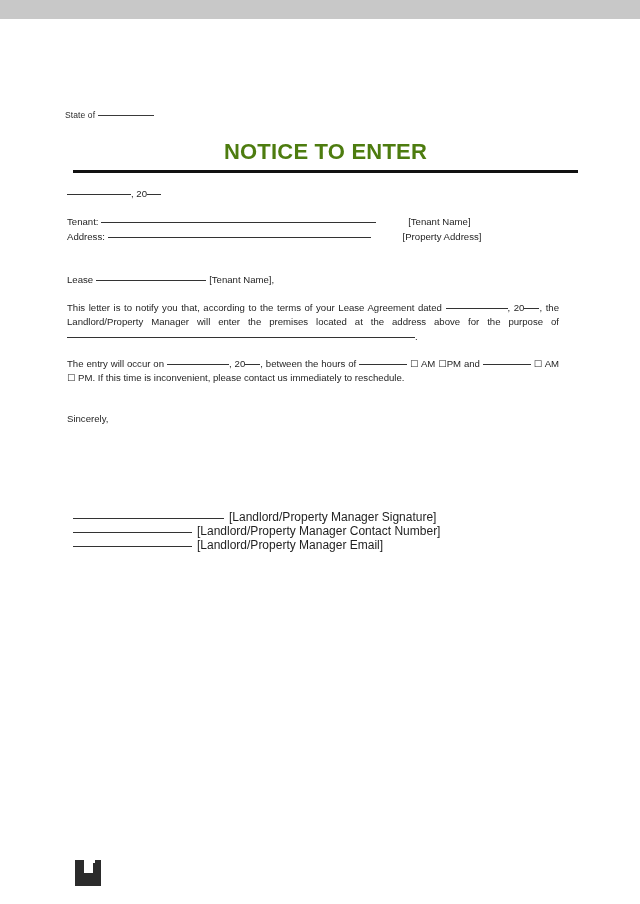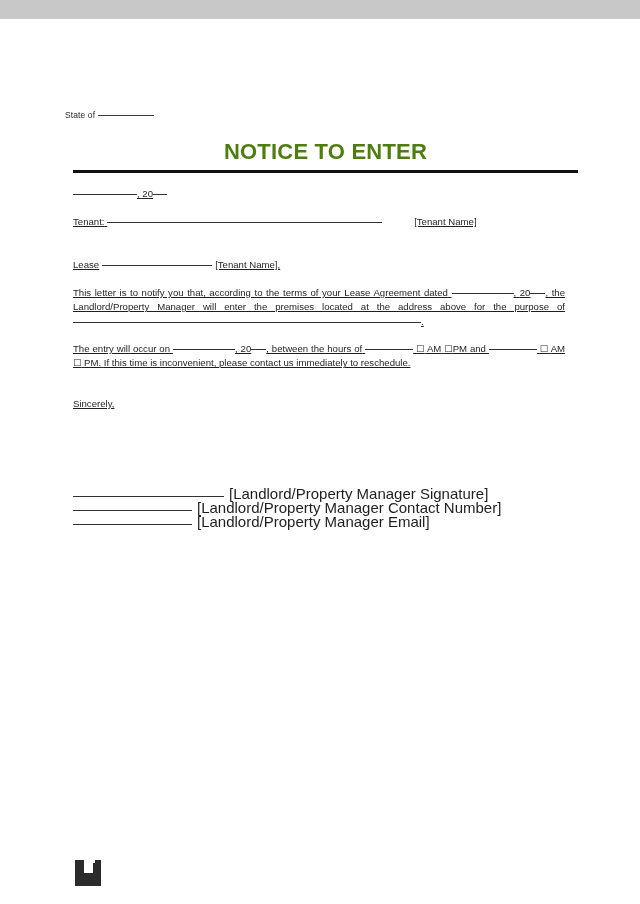--- a/index.html
+++ b/index.html
@@ -54,27 +54,26 @@
     left: 73px;
     top: 151px;
     width: 505px;
     height: 3px;
     background: #111111;
   }
 
   
   .body-block {
     position: absolute;
-    left: 73px;
+    left: 67px;
     top: 168px;
     width: 492px;
     font-size: 9.6px;
     line-height: 14.4px;
     color: #1f1f1f;
-    text-decoration: underline;
   }
   .body-block p {
     margin: 0;
   }
   .gap-md { height: 13px; }
   .gap-lg { height: 16px; }
 
   .dateline { white-space: nowrap; }
   .dateline .u-date {
     display: inline-block;
@@ -137,22 +136,22 @@
 
   .chk {
     font-family: "DejaVu Sans", sans-serif;
     font-size: 9.4px;
   }
 
   
   .sig-block {
     position: absolute;
     left: 73px;
-    top: 468px;
-    font-size: 15px;
+    top: 491px;
+    font-size: 12px;
     line-height: 14.2px;
     color: #1f1f1f;
   }
   .sig-row { white-space: nowrap; }
   .sig-row .line {
     display: inline-block;
     border-bottom: 1px solid #333;
     vertical-align: 2px;
   }
   .line-sign { width: 151px; }
@@ -205,20 +204,21 @@
   <div class="title-rule"></div>
 
   <div class="body-block">
 
     <p class="dateline"><span class="u-date"></span><span>, 20</span><span class="u-year"></span></p>
 
     <div class="gap-md"></div>
 
     <p class="field-row"><span class="lbl">Tenant:</span> <span class="fill fill-tenant"></span><span class="tag">[Tenant Name]</span></p>
 
+    <p class="field-row"><span class="lbl">Address:</span> <span class="fill fill-address"></span><span class="tag">[Property Address]</span></p>
 
     <div class="gap-lg"></div>
 
 
     <div class="gap-md"></div>
 
     <p class="dear-line"><span>Lease</span><span class="u-dear"></span><span>[Tenant Name],</span></p>
 
     <div class="gap-md"></div>
 

